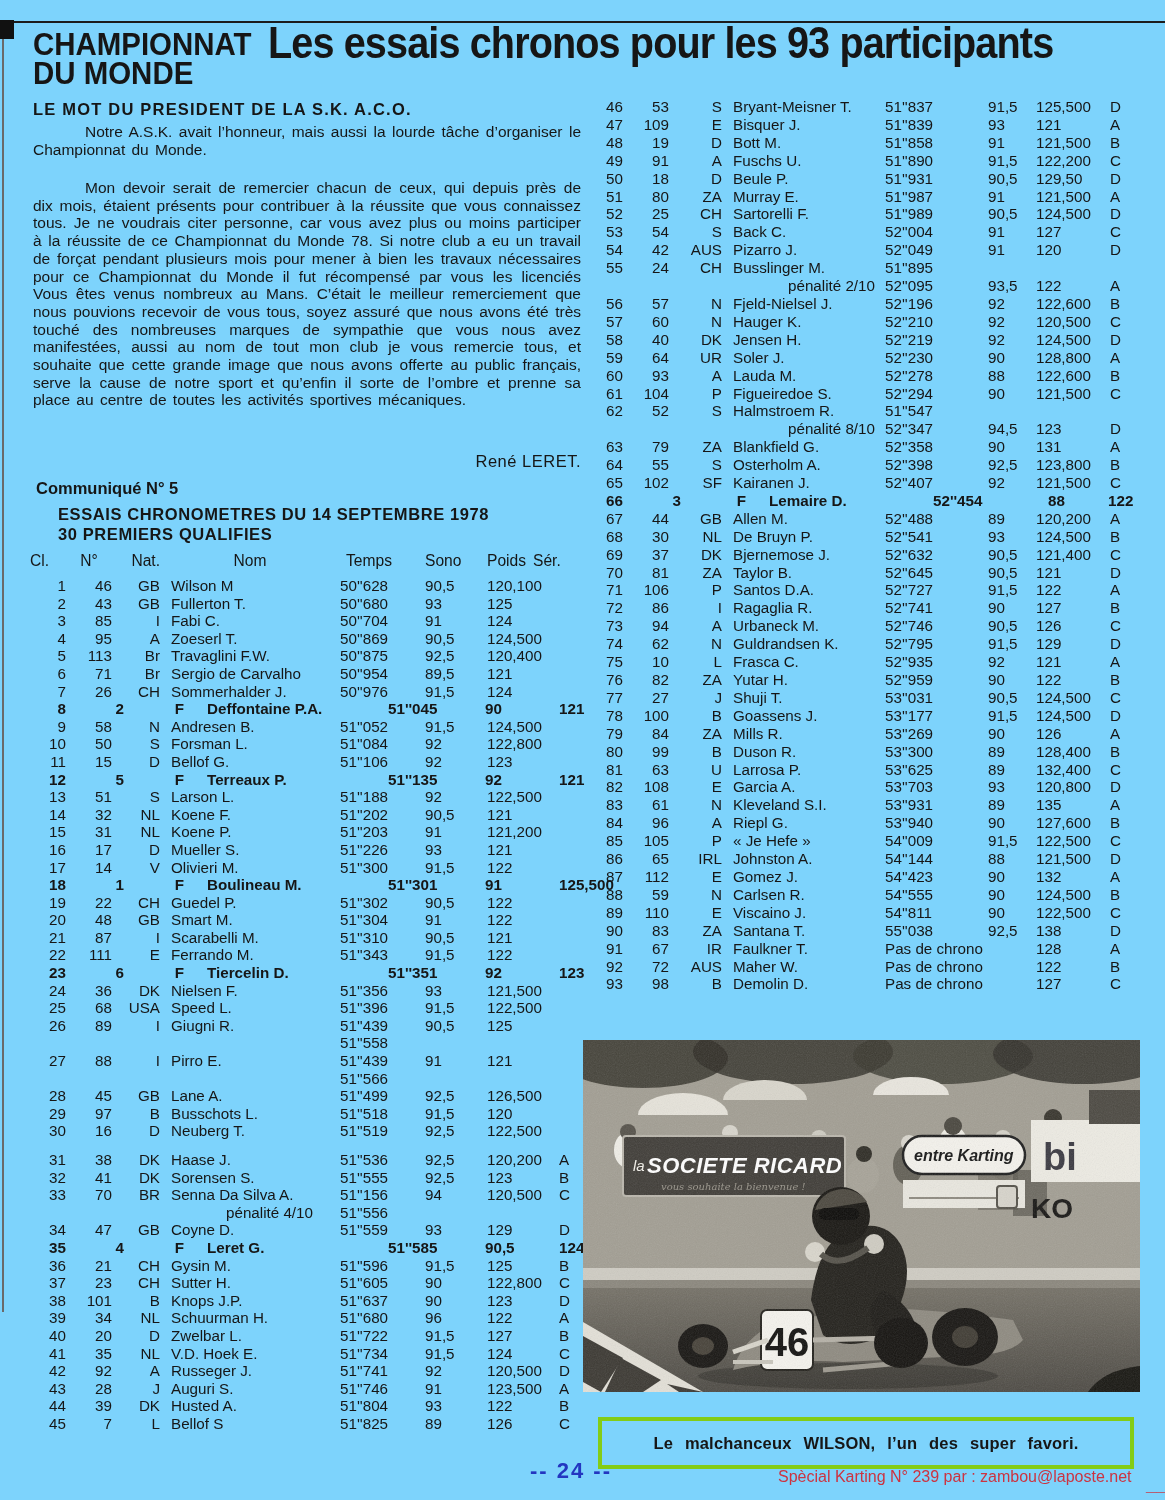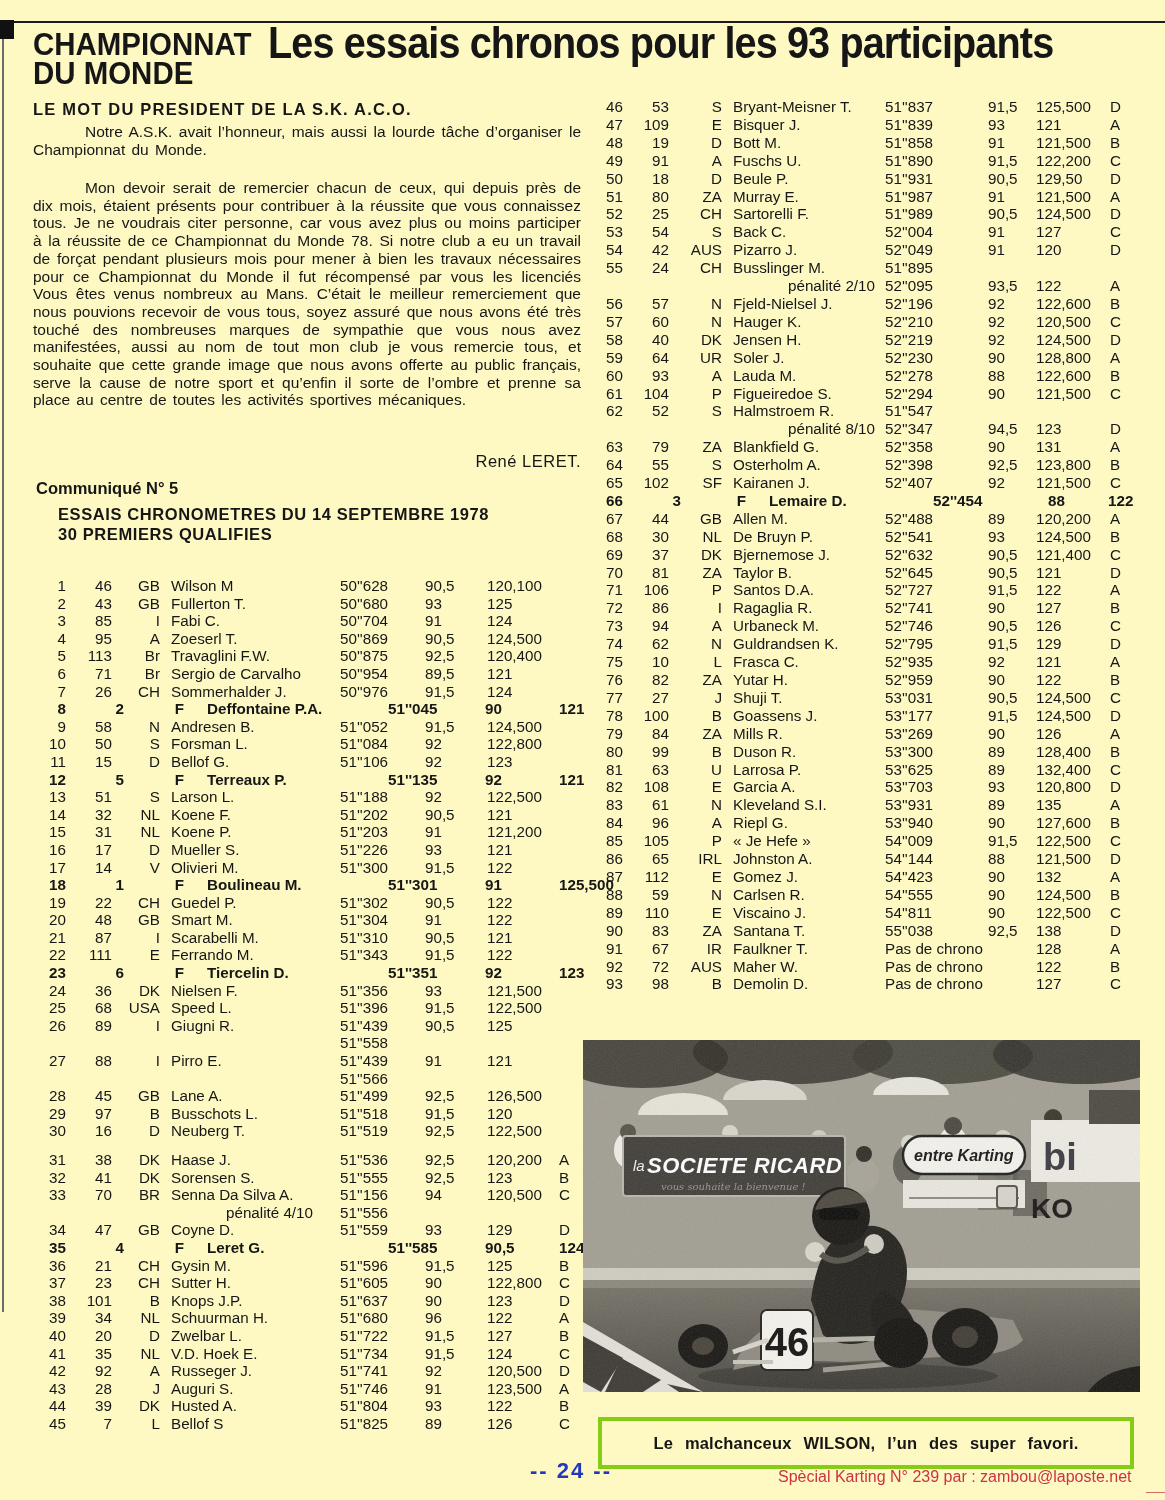--- a/index.html
+++ b/index.html
@@ -1,18 +1,18 @@
 <!DOCTYPE html>
 <html><head>
 <meta charset="utf-8">
 <style>
   html,body { margin:0; padding:0; background:#e9e9e9; }
   #page {
     position:relative; width:1165px; height:1500px; margin:0 auto;
-    background:#fef9c3; overflow:hidden;
+    background:#7dd3fc; overflow:hidden;
     font-family:"Liberation Sans", sans-serif; color:#161616;
   }
   
   .rule-top { position:absolute; left:0; top:21px; width:1165px; height:2px; background:#1c1c1c; }
   .rule-left { position:absolute; left:2px; top:22px; width:2px; height:1290px; background:#6a6a6a; }
   .corner-block { position:absolute; left:0; top:20px; width:14px; height:19px; background:#111; }
 
   
   #logo { position:absolute; left:33px; top:30px; font-weight:700; font-size:32px; line-height:29px;
           letter-spacing:0px; transform:scaleX(0.92); transform-origin:left top; white-space:nowrap; }
@@ -80,20 +80,30 @@
 
   <div id="pres-heading">LE MOT DU PRESIDENT DE LA S.K. A.C.O.</div>
   <div id="para1" class="para">Notre A.S.K. avait l’honneur, mais aussi la lourde tâche d’organiser le Championnat du Monde.</div>
   <div id="para2" class="para">Mon devoir serait de remercier chacun de ceux, qui depuis près de dix mois, étaient présents pour contribuer à la réussite que vous connaissez tous. Je ne voudrais citer personne, car vous avez plus ou moins participer à la réussite de ce Championnat du Monde 78. Si notre club a eu un travail de forçat pendant plusieurs mois pour mener à bien les travaux nécessaires pour ce Championnat du Monde il fut récompensé par vous les licenciés Vous êtes venus nombreux au Mans. C’était le meilleur remerciement que nous pouvions recevoir de vous tous, soyez assuré que nous avons été très touché des nombreuses marques de sympathie que vous nous avez manifestées, aussi au nom de tout mon club je vous remercie tous, et souhaite que cette grande image que nous avons offerte au public français, serve la cause de notre sport et qu’enfin il sorte de l’ombre et prenne sa place au centre de toutes les activités sportives mécaniques.</div>
   <div id="signature">René LERET.</div>
 
   <div id="communique">Communiqué N° 5</div>
   <div id="sub1">ESSAIS CHRONOMETRES DU 14 SEPTEMBRE 1978</div>
   <div id="sub2">30 PREMIERS QUALIFIES</div>
 
+  <div id="left-header" class="trow">
+    <span class="col">Cl.</span>
+    <span class="col" style="text-align:center">N°</span>
+    <span class="col col-na">Nat.</span>
+    <span class="col h-nom">Nom</span>
+    <span class="col h-temps">Temps</span>
+    <span class="col">Sono</span>
+    <span class="col">Poids</span>
+    <span class="col h-ser">Sér.</span>
+  </div>
   <div id="left-table">
       <div class="trow">
         <span class="col col-c">1</span>
         <span class="col col-n">46</span>
         <span class="col col-na">GB</span>
         <span class="col col-nom">Wilson M</span>
         <span class="col col-t">50''628</span>
         <span class="col col-s">90,5</span>
         <span class="col col-p">120,100</span>
         <span class="col col-se"></span>

